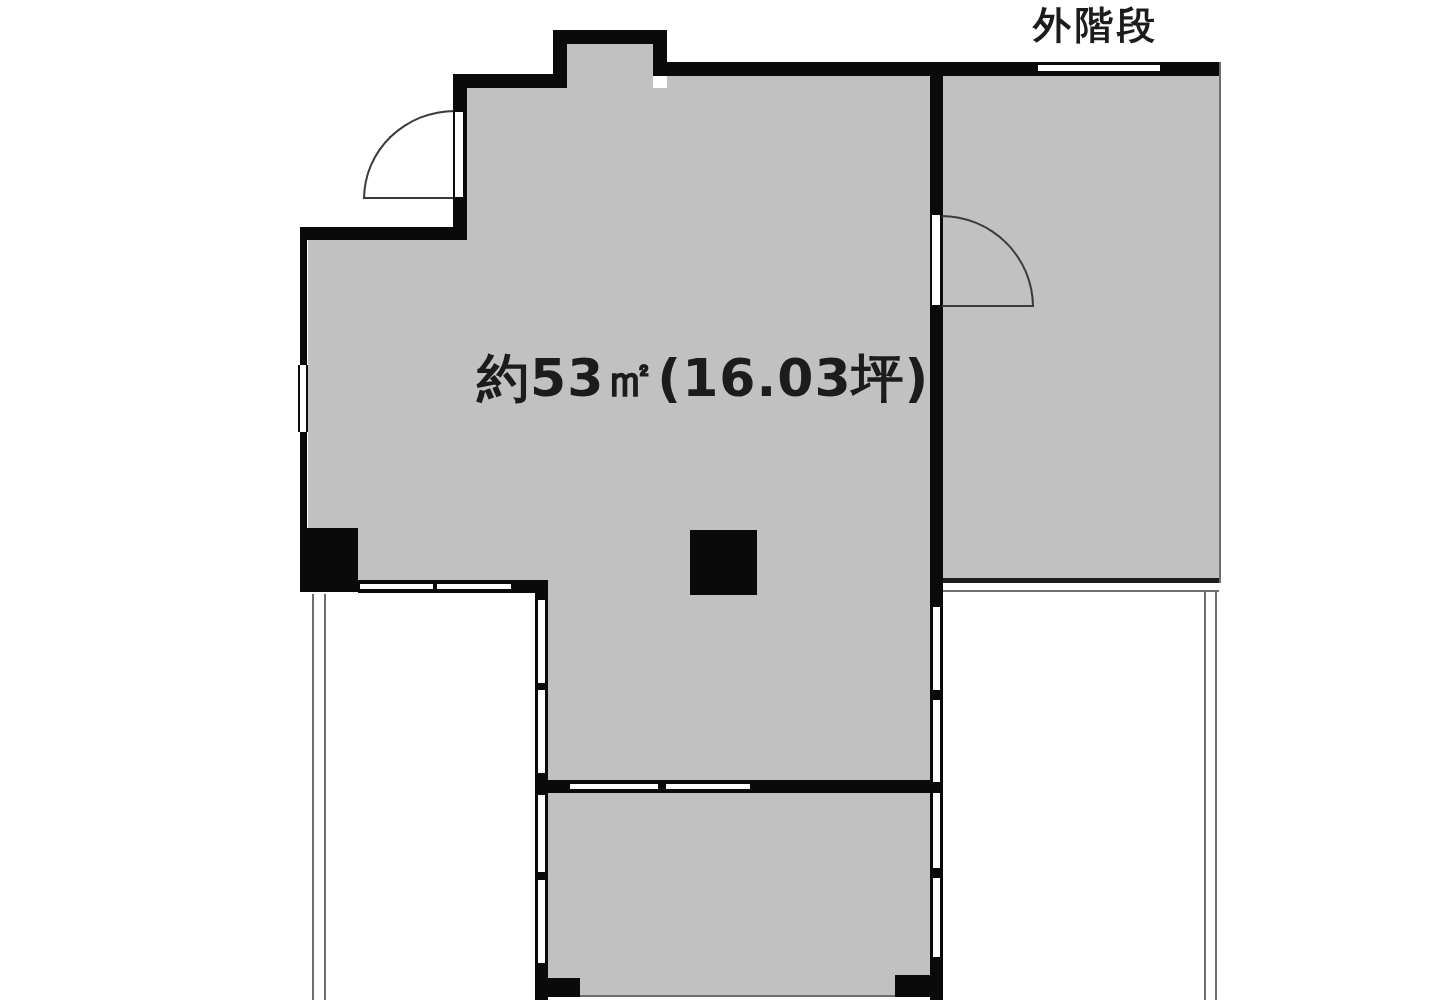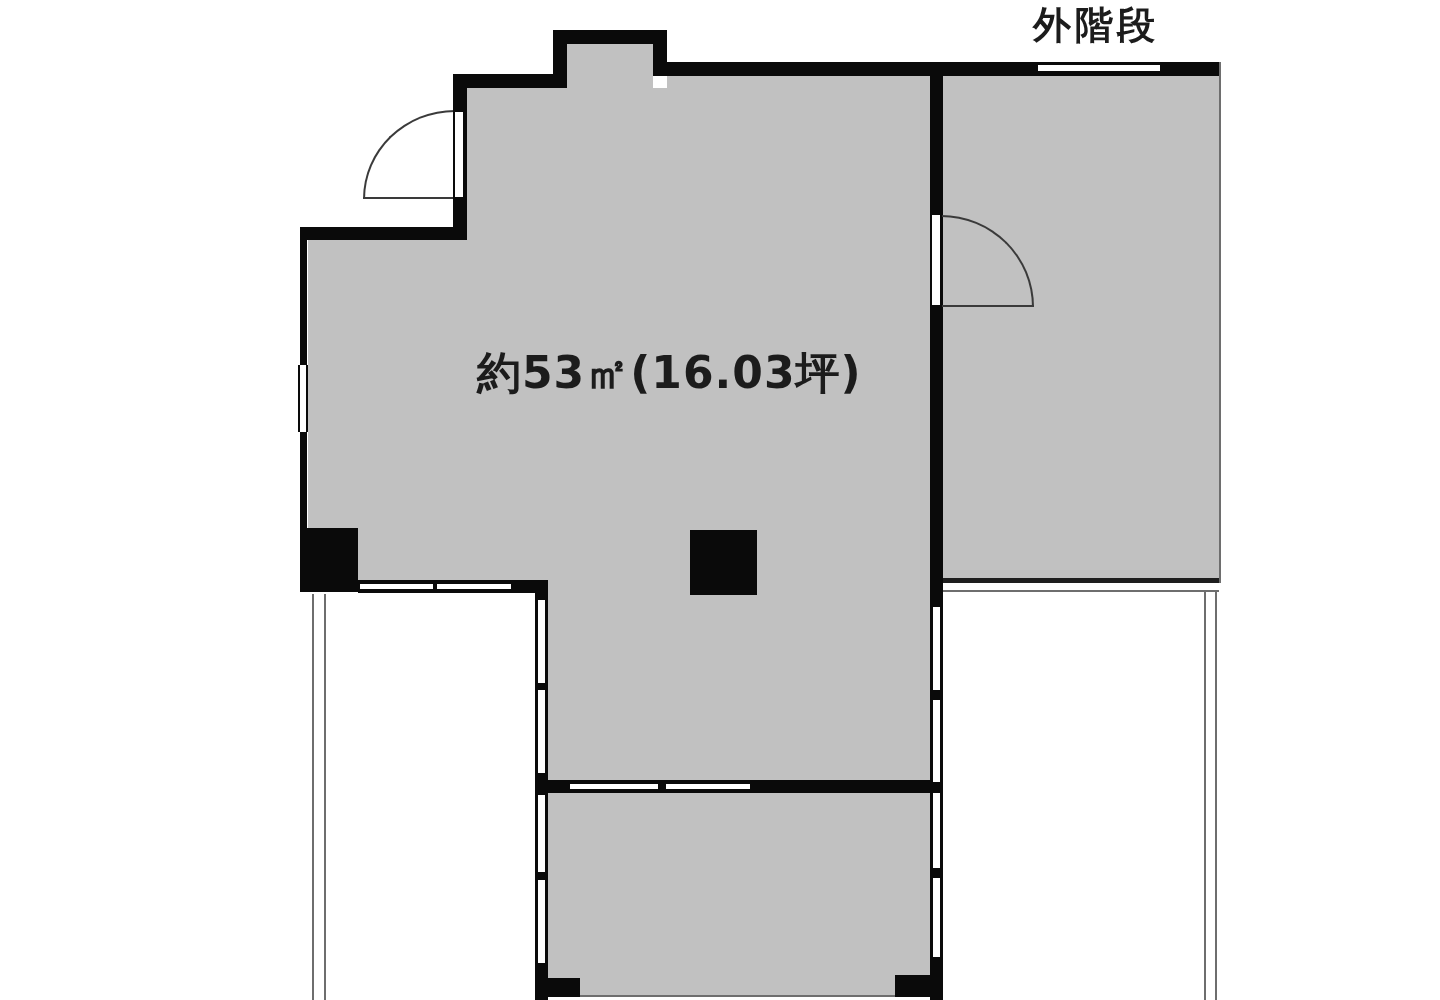--- a/index.html
+++ b/index.html
@@ -30,21 +30,21 @@
   .arc-left{border-top:2px solid var(--arc);border-left:2px solid var(--arc);border-top-left-radius:100% 100%;}
   .arc-right{border-top:2px solid var(--arc);border-right:2px solid var(--arc);border-top-right-radius:100% 100%;}
   .chord{background:var(--arc);}
   .oline{background:var(--outline);}
   .darkline{background:#1e1e1e;}
   .label{
     position:absolute;color:var(--text);white-space:nowrap;
     font-family:"DejaVu Sans","Liberation Sans",sans-serif;
   }
   .label.stairs{left:993px;top:0px;font-size:38px;font-weight:bold;letter-spacing:4px;}
-  .label.area{left:437px;top:344px;font-size:44px;font-weight:600;letter-spacing:1px;}
+  .label.area{left:437px;top:344px;font-size:52px;font-weight:600;letter-spacing:1px;}
 </style>
 </head>
 <body>
 
 <div id="plan">
 
   <div class="floor" style="left:527px;top:44px;width:86px;height:50px;"></div>
   <div class="floor" style="left:627px;top:76px;width:263px;height:16px;"></div>
   <div class="floor" style="left:427px;top:88px;width:463px;height:160px;"></div>
   <div class="floor" style="left:268px;top:240px;width:622px;height:345px;"></div>

